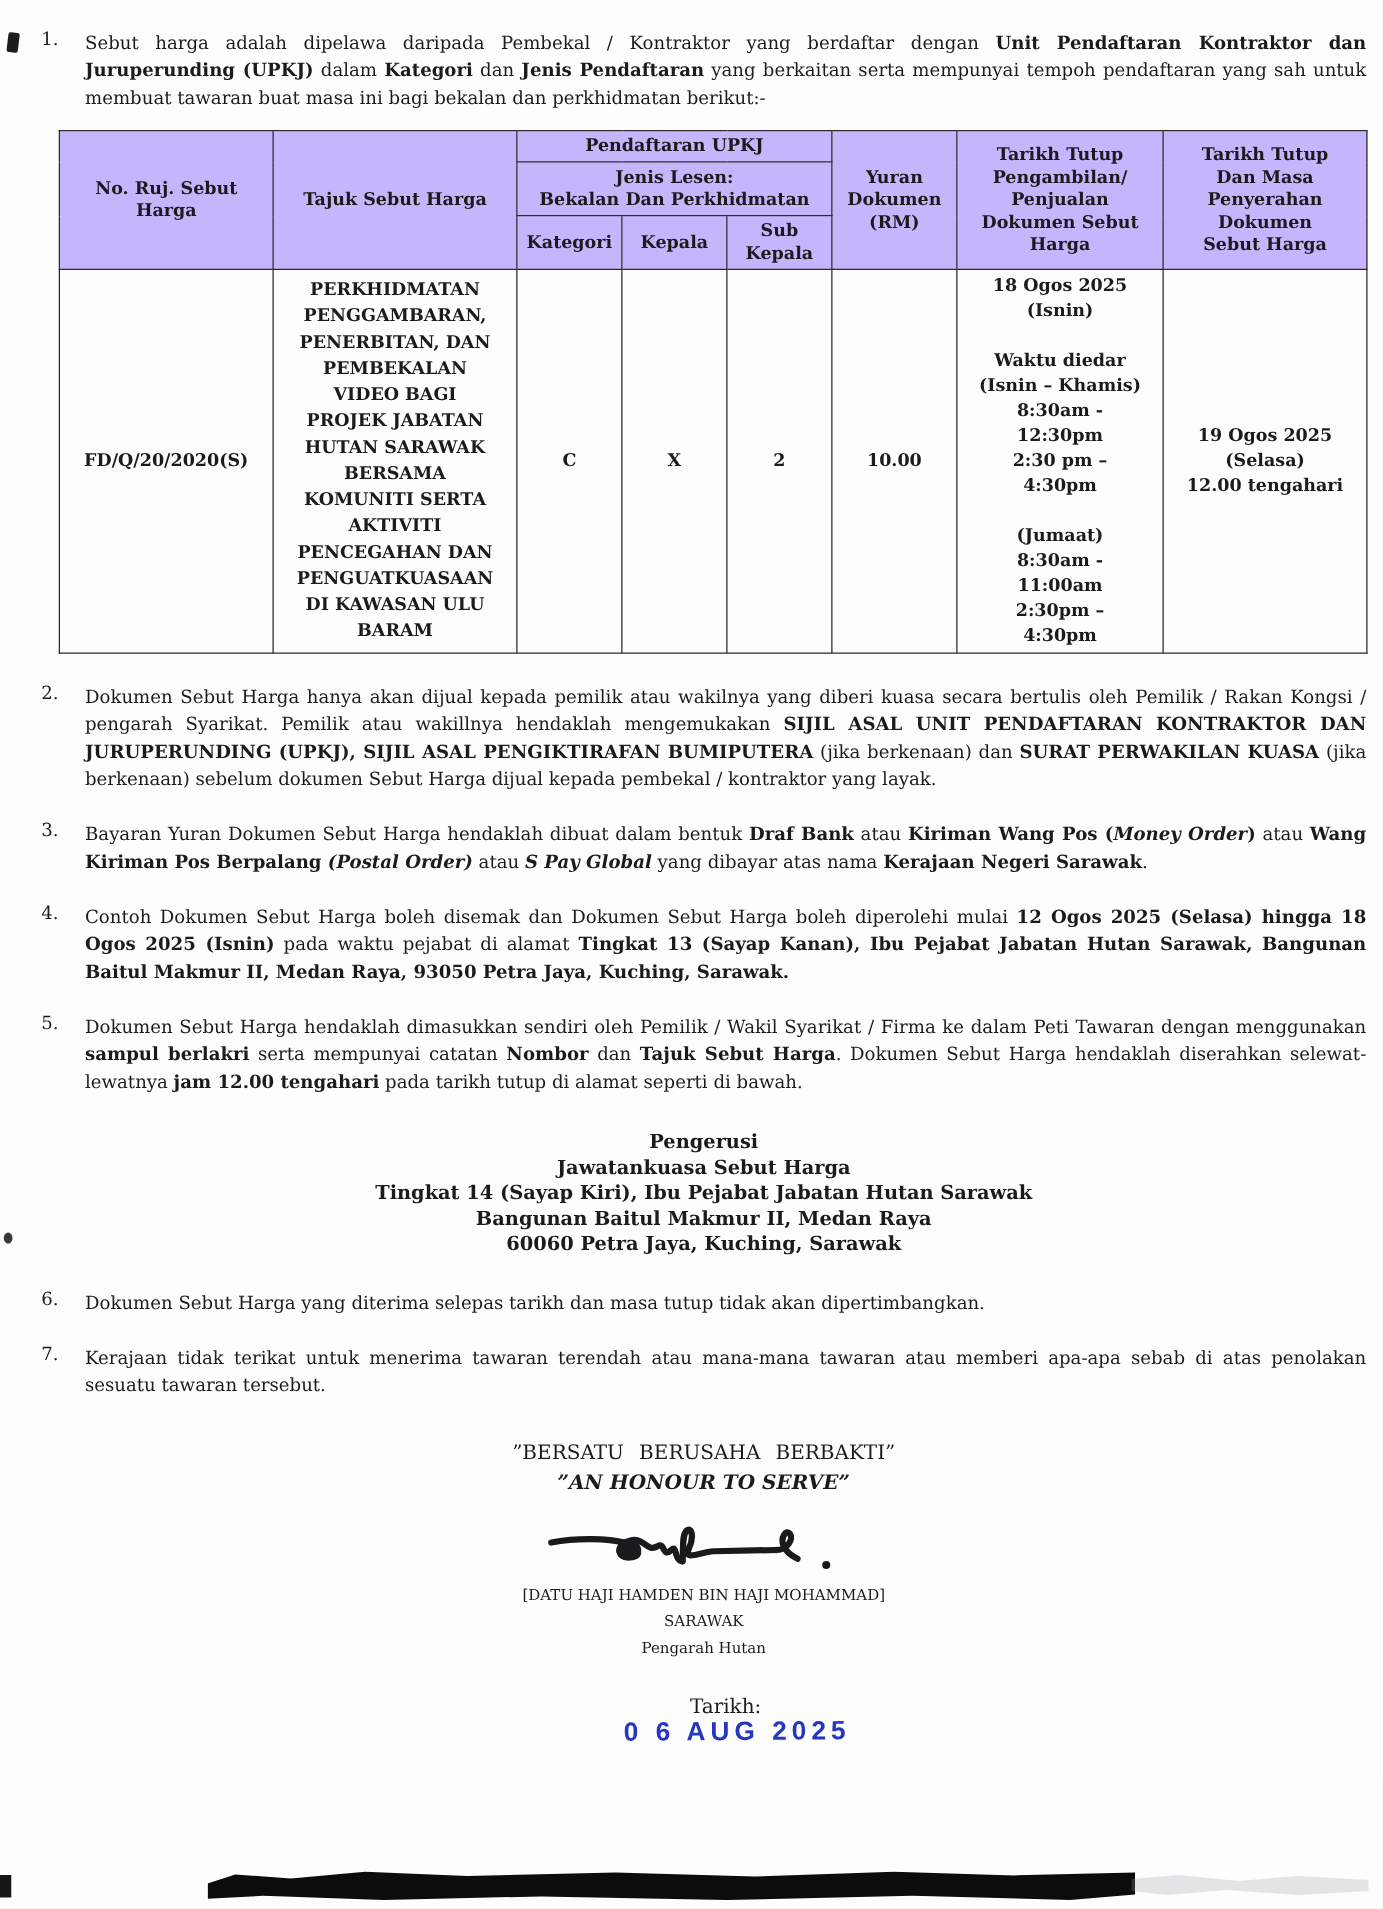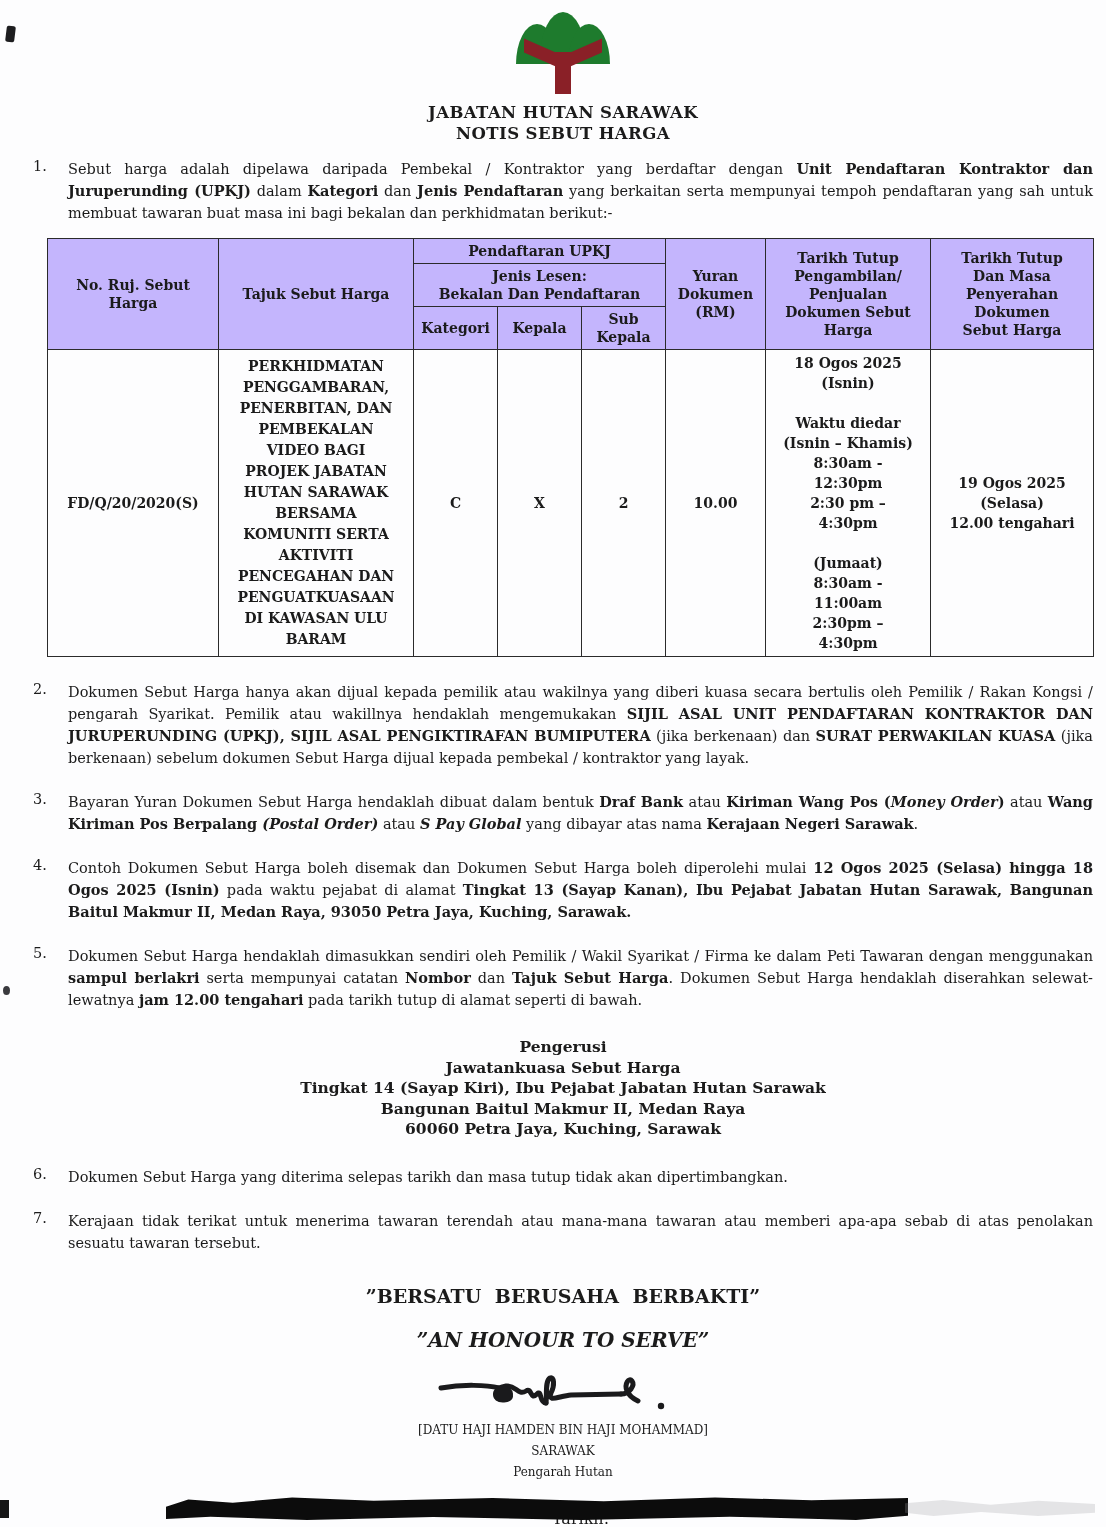--- a/index.html
+++ b/index.html
@@ -35,22 +35,22 @@
       font-size:14px;font-weight:bold;text-align:center;vertical-align:middle;}
   table.quote-table th{background:#c4b5fd;line-height:18px;}
   table.quote-table td{background:#fdfdfe;}
   .pre{white-space:pre-line;}
   td.cell-tajuk{font-size:14.5px;line-height:21px;padding:8px 10px;margin-left:15px;}
   td.cell-dates{font-size:14px;line-height:20px;}
 
   
   .address-block{text-align:center;font-weight:bold;font-size:15.5px;line-height:20.5px;margin-top:26px;}
   .motto{text-align:center;margin-top:30px;}
-  .motto-line1{font-weight:bold;font-size:19px;word-spacing:7px;line-height:24px;text-align:center;}
-  .motto-line2{font-weight:bold;font-style:italic;font-size:20px;line-height:24px;margin-top:20px;}
+  .motto-line1{font-weight:normal;font-size:16px;word-spacing:7px;line-height:24px;text-align:center;}
+  .motto-line2{font-weight:bold;font-style:italic;font-size:16px;line-height:24px;}
   .signature-wrap{text-align:center;margin-top:6px;height:62px;}
   .signatory{text-align:center;font-weight:normal;font-size:12px;line-height:21px;}
 
   
   .date-line{display:flex;align-items:center;margin:26px 0 0 35px;flex-direction:column;}
   .date-label{font-size:16px;}
   .date-stamp{font-family:"Liberation Sans","DejaVu Sans",sans-serif;font-weight:bold;
       font-size:21px;letter-spacing:4px;margin-left:18px;transform:rotate(-.4deg);}
 
   
@@ -62,32 +62,20 @@
       clip-path:polygon(0% 45%,3% 15%,9% 28%,17% 6%,28% 20%,44% 8%,59% 22%,74% 6%,87% 18%,100% 8%,100% 82%,93% 100%,76% 86%,56% 100%,36% 88%,19% 100%,6% 86%,0% 96%);}
   .bottom-smudge{left:905px;top:1500px;width:190px;height:16px;background:#9a9aa0;opacity:.25;
       clip-path:polygon(0% 20%,20% 0%,45% 30%,70% 5%,100% 25%,100% 80%,70% 100%,40% 75%,15% 100%,0% 80%);}
 </style>
 </head>
 <body>
 
 <div class="page">
   <div class="content">
 
-    <div class="doc-header">
-      <div class="logo">
-        <div class="crown c-left" style="background: rgb(30, 123, 45);"></div>
-        <div class="crown c-mid" style="background: rgb(30, 123, 45);"></div>
-        <div class="crown c-right" style="background: rgb(30, 123, 45);"></div>
-        <div class="branch b-left" style="background: rgb(138, 32, 39);"></div>
-        <div class="branch b-right" style="background: rgb(138, 32, 39);"></div>
-        <div class="trunk" style="background: rgb(138, 32, 39);"></div>
-      </div>
-      <div class="org-title">JABATAN HUTAN SARAWAK</div>
-      <div class="doc-title">NOTIS SEBUT HARGA</div>
-    </div>
 
     <div class="clause" style="margin-top:14px;">
       <div class="num">1.</div>
       <div class="ctext"><span class="seg ">Sebut harga adalah dipelawa daripada Pembekal / Kontraktor yang berdaftar dengan </span><span class="seg b">Unit Pendaftaran Kontraktor dan Juruperunding (UPKJ)</span><span class="seg "> dalam </span><span class="seg b">Kategori</span><span class="seg "> dan </span><span class="seg b">Jenis Pendaftaran</span><span class="seg "> yang berkaitan serta mempunyai tempoh pendaftaran yang sah untuk membuat tawaran buat masa ini bagi bekalan dan perkhidmatan berikut:-</span></div>
     </div>
 
     <table class="quote-table">
       <colgroup>
         <col style="width:171px">
           <col style="width:195px">
@@ -113,21 +101,21 @@
 Dokumen Sebut
 Harga</th>
         <th rowspan="3" class="pre">Tarikh Tutup
 Dan Masa
 Penyerahan
 Dokumen
 Sebut Harga</th>
       </tr>
       <tr>
         <th colspan="3" class="pre">Jenis Lesen:
-Bekalan Dan Pendaftaran</th>
+Bekalan Dan Perkhidmatan</th>
       </tr>
       <tr>
         <th>Kategori</th>
         <th>Kepala</th>
         <th class="pre">Sub
 Kepala</th>
       </tr>
       <tr>
         <td>FD/Q/20/2020(S)</td>
         <td class="cell-tajuk pre">PERKHIDMATAN

